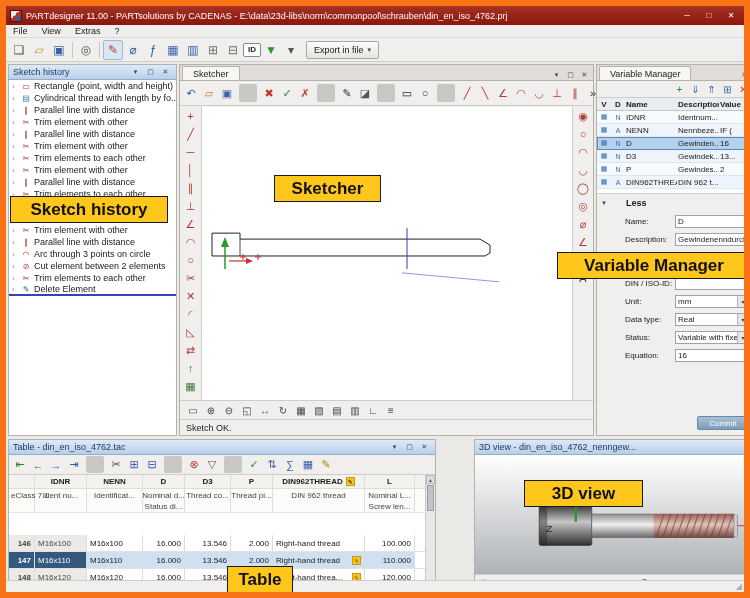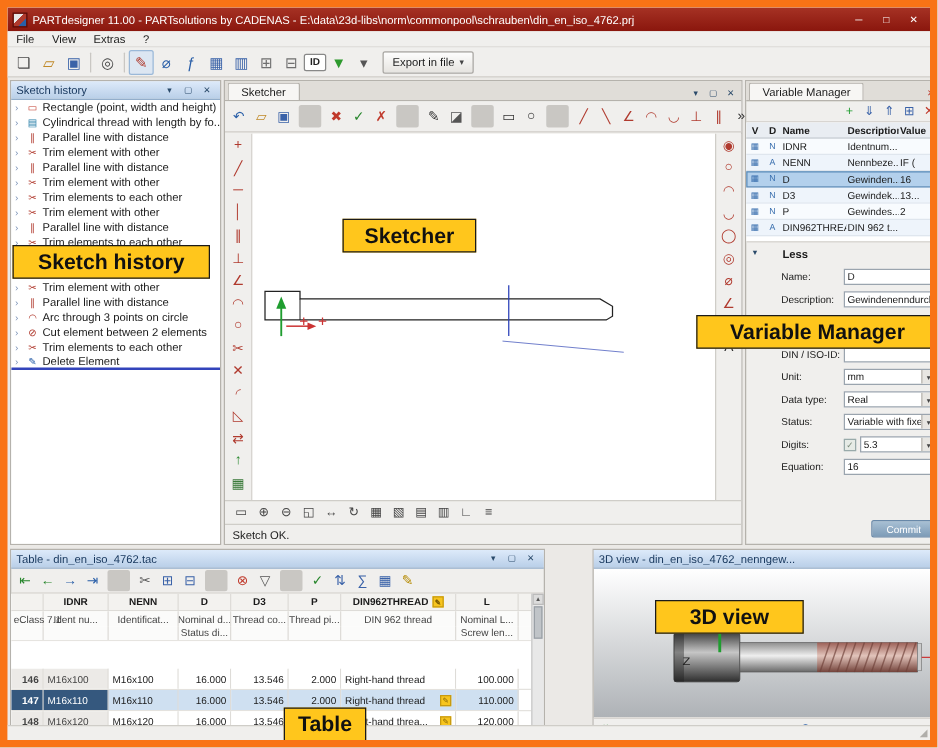--- a/index.html
+++ b/index.html
@@ -598,28 +598,20 @@
         <span class="vm-label">Data type:</span>
         <span class="vm-select">
           <span class="sel-text">Real</span>
           <span class="dd">▾</span>
         </span>
       </div>
       <div class="vm-field">
         <span class="vm-label">Status:</span>
         <span class="vm-select">
           <span class="sel-text">Variable with fixed values</span>
-          <span class="dd">▾</span>
-        </span>
-      </div>
-      <div class="vm-field">
-        <span class="vm-label">Digits:</span>
-        <span class="chk">✓</span>
-        <span class="vm-select">
-          <span class="sel-text">5.3</span>
           <span class="dd">▾</span>
         </span>
       </div>
       <div class="vm-field">
         <span class="vm-label">Equation:</span>
         <span class="vm-input">16</span>
       </div>
     </div>
     <div class="commit-btn">Commit</div>
   </div>

